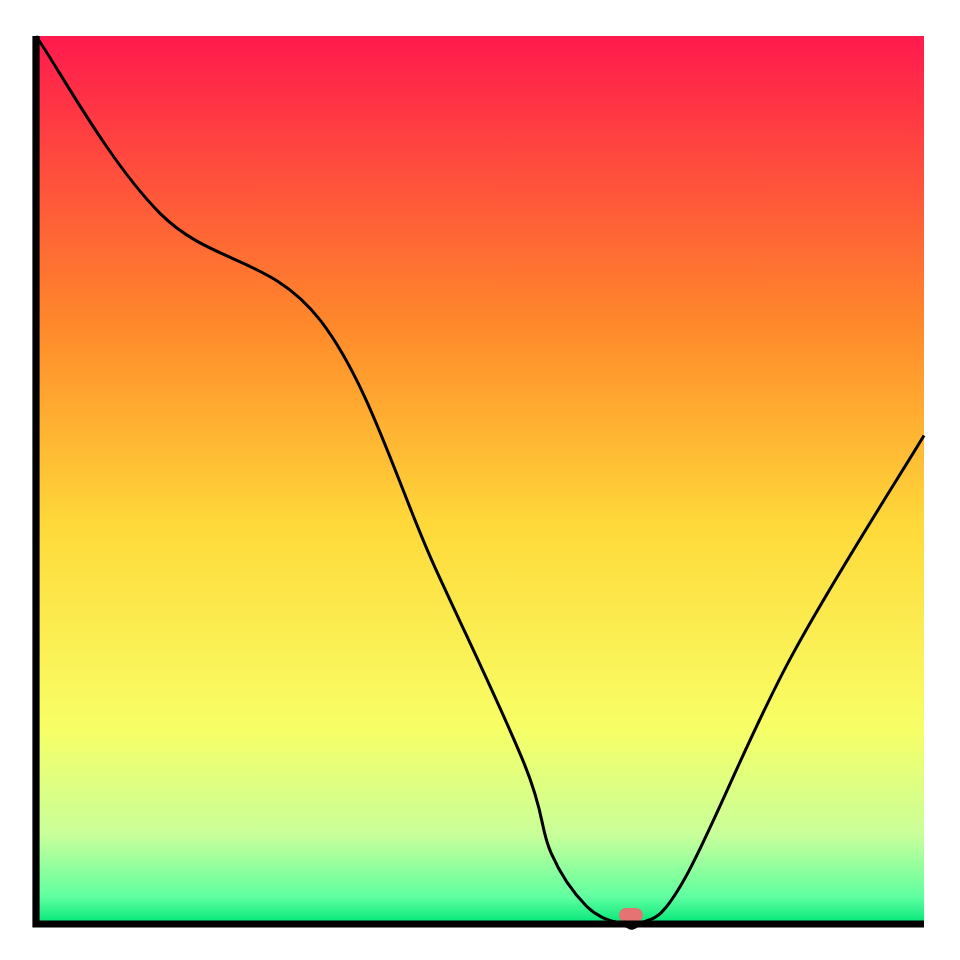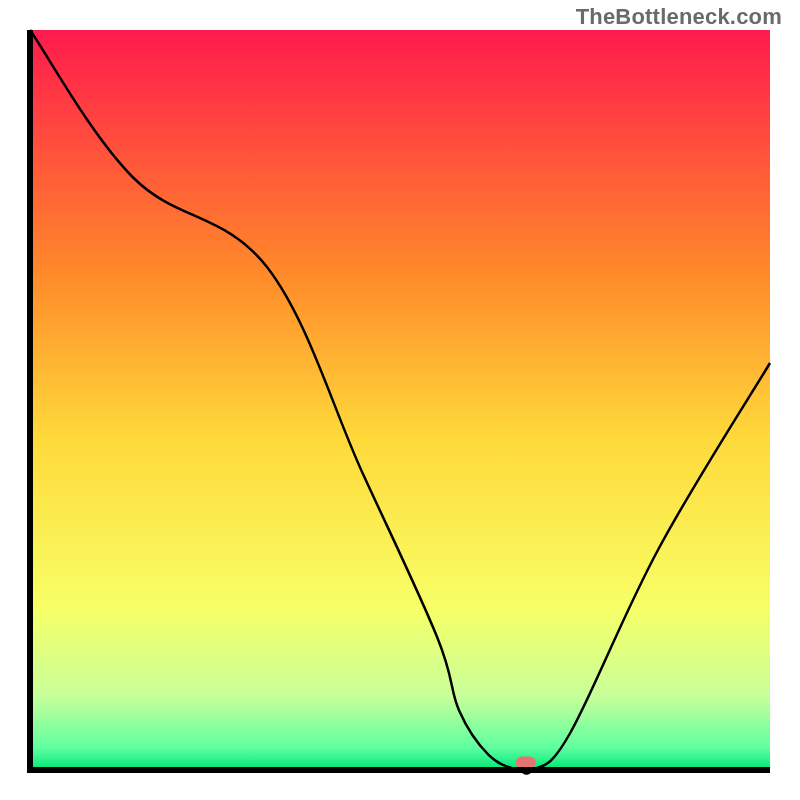--- a/index.html
+++ b/index.html
@@ -55,14 +55,13 @@
       <rect id="plot-rect" x="30" y="30" width="740" height="740" fill="url(#bg-grad)"></rect>
 
       <path id="curve" fill="none" stroke="#000000" stroke-width="2.5" d="M 30 30 C 48.648 56.64, 90.97600000000003 135.376, 133.60000000000002 178 C 176.22400000000002 220.624, 225.508 213.51999999999995, 266.8 266.79999999999995 C 308.092 320.0799999999999, 332.364 407.4, 363 474 C 393.636 540.6, 419.6840000000001 594.1759999999999, 437.00000000000006 636.8 C 454.31600000000003 679.424, 449.876 689.4879999999999, 459.2 710.8 C 468.524 732.112, 478.144 744.544, 488.8 755.2 C 499.456 765.8560000000001, 510.4080000000001 767.336, 518.4000000000001 770 C 526.392 772.664, 523.8760000000001 776.66, 533.2 770 C 542.524 763.34, 547.5559999999999 772.96, 570.1999999999999 733 C 592.8439999999999 693.04, 623.036 614.6, 659 548 C 694.964 481.4, 750.02 396.29999999999995, 770 362.99999999999994"></path>
 
       <rect id="marker" rx="6" ry="6" width="20" height="12" fill="#e57373" x="515.8" y="756.6"></rect>
 
       <path id="axis-frame" fill="none" stroke="#000000" stroke-width="6" d="M 30 30 L 30 770 L 770 770"></path>
     </g>
   </svg>
 
-  <div class="watermark">TheBottleneck.com</div>
 </div>
 
 </body></html>

